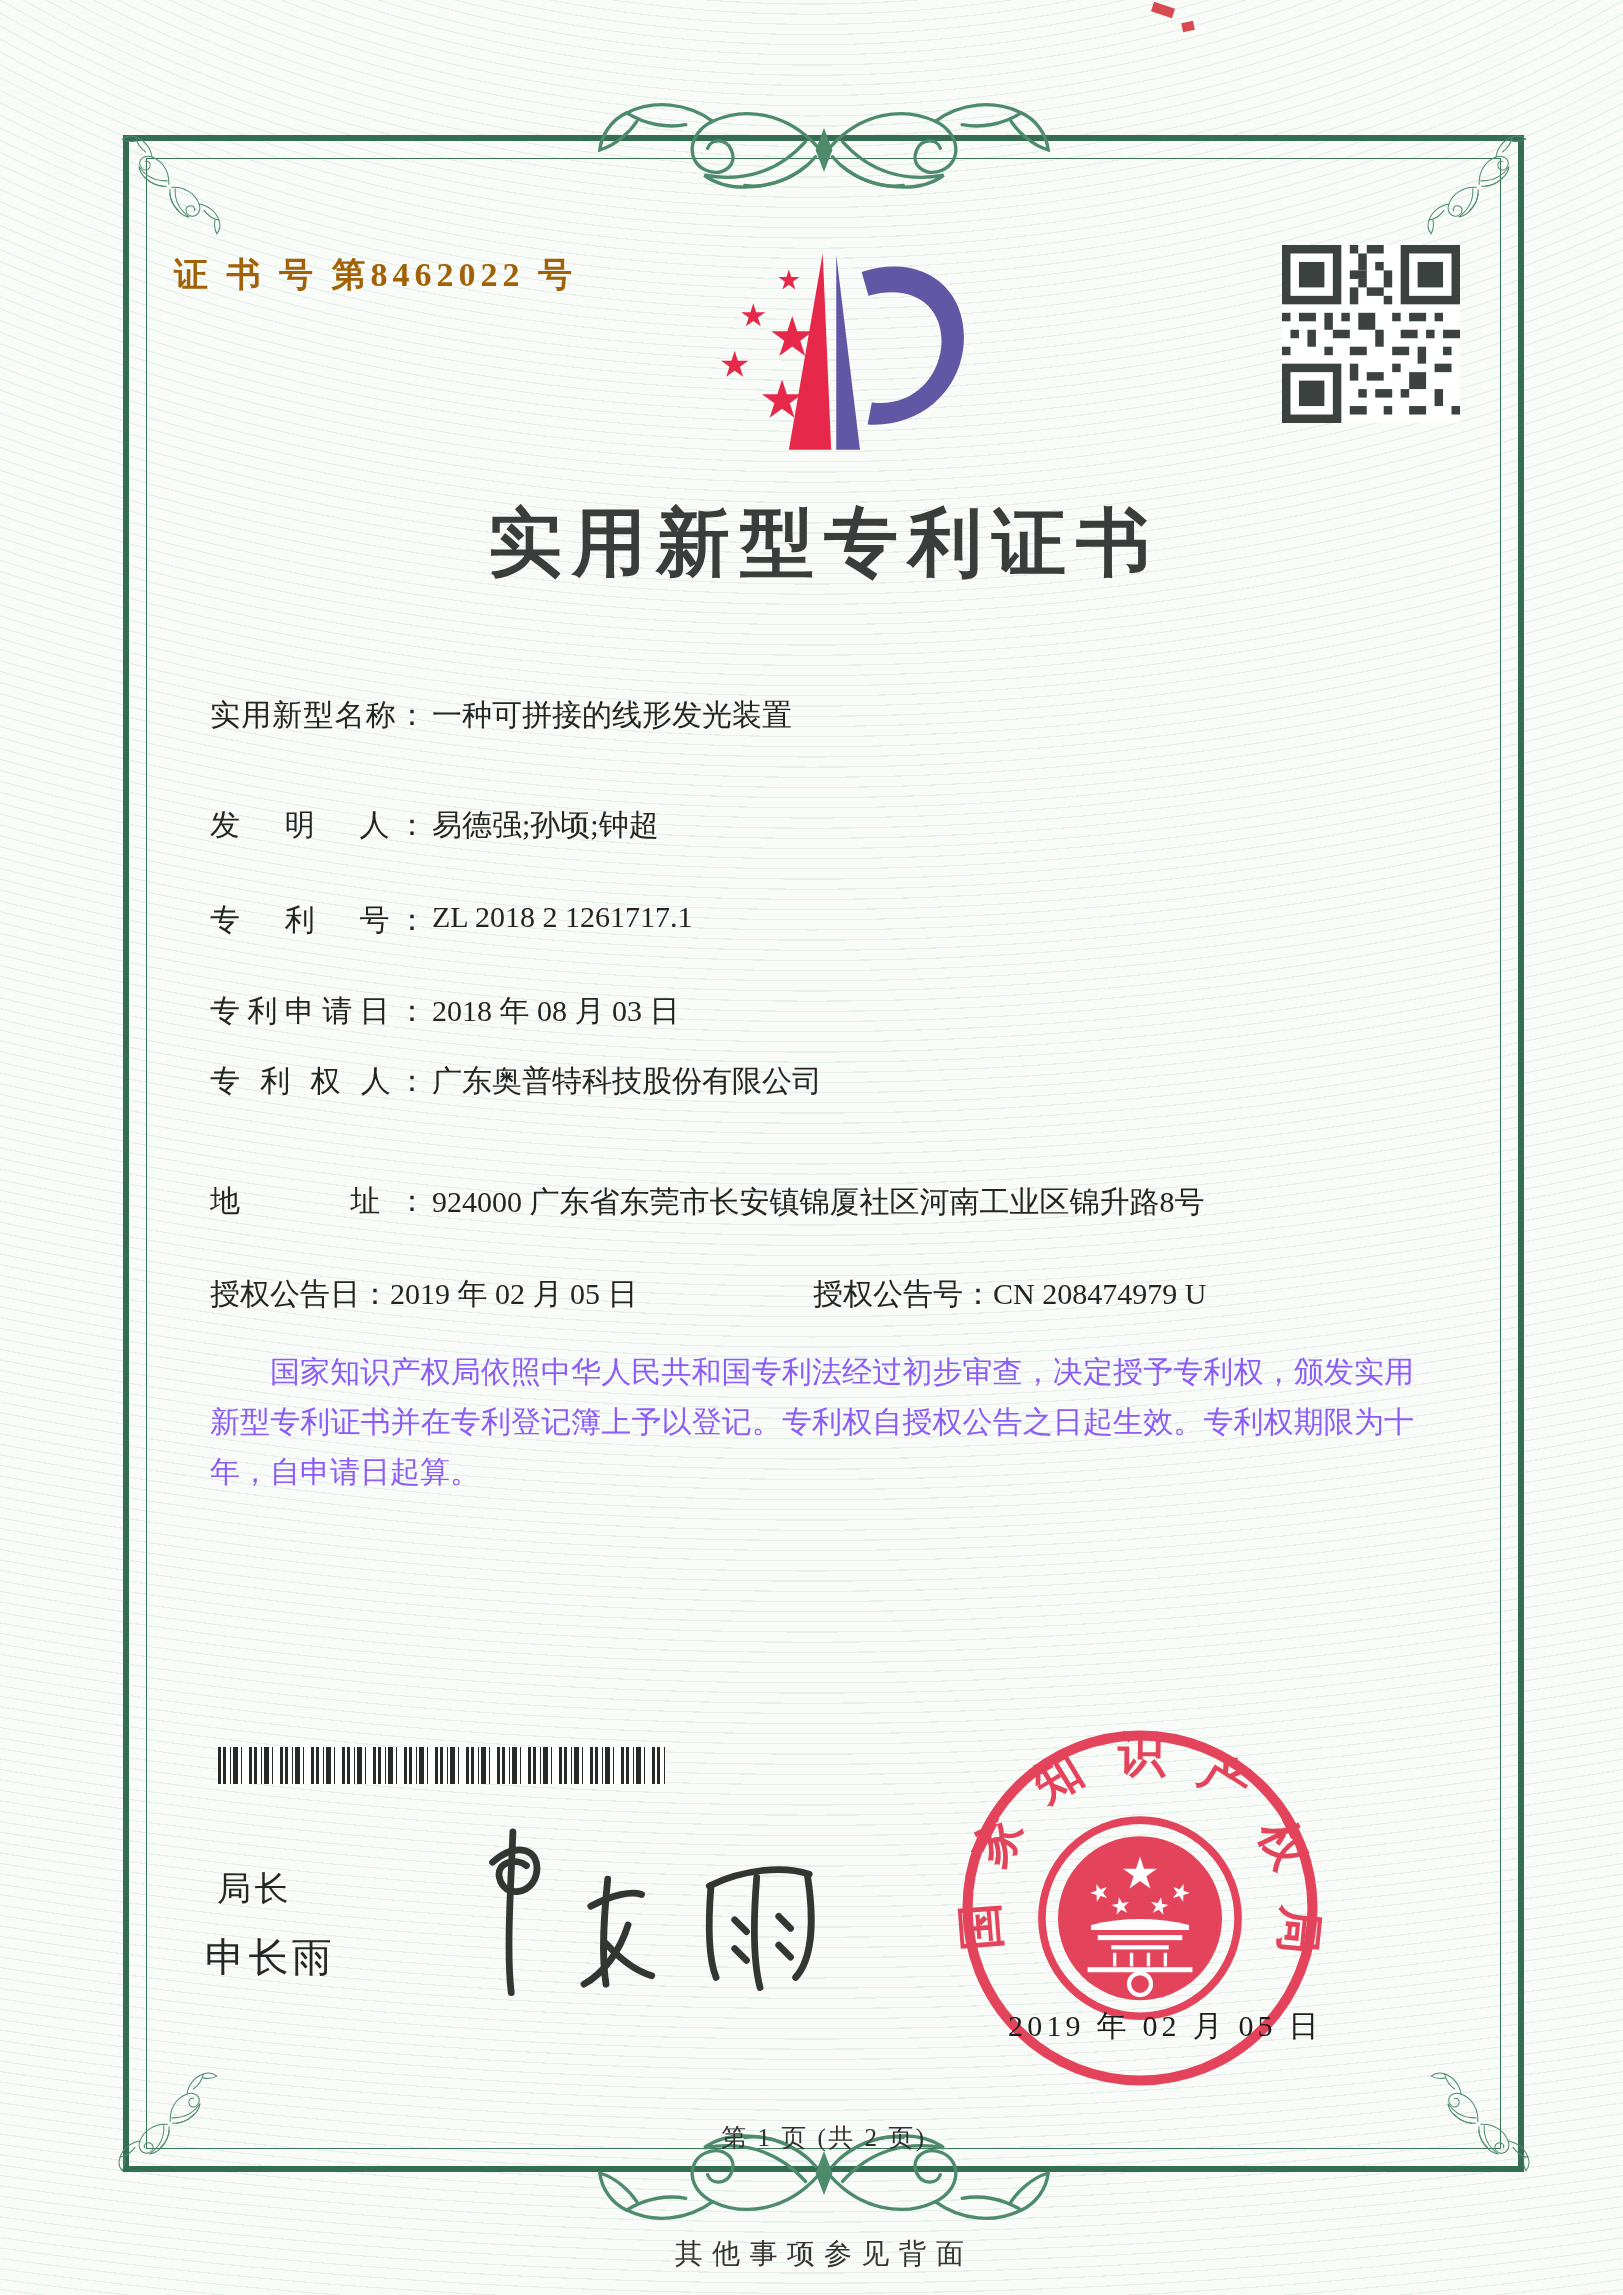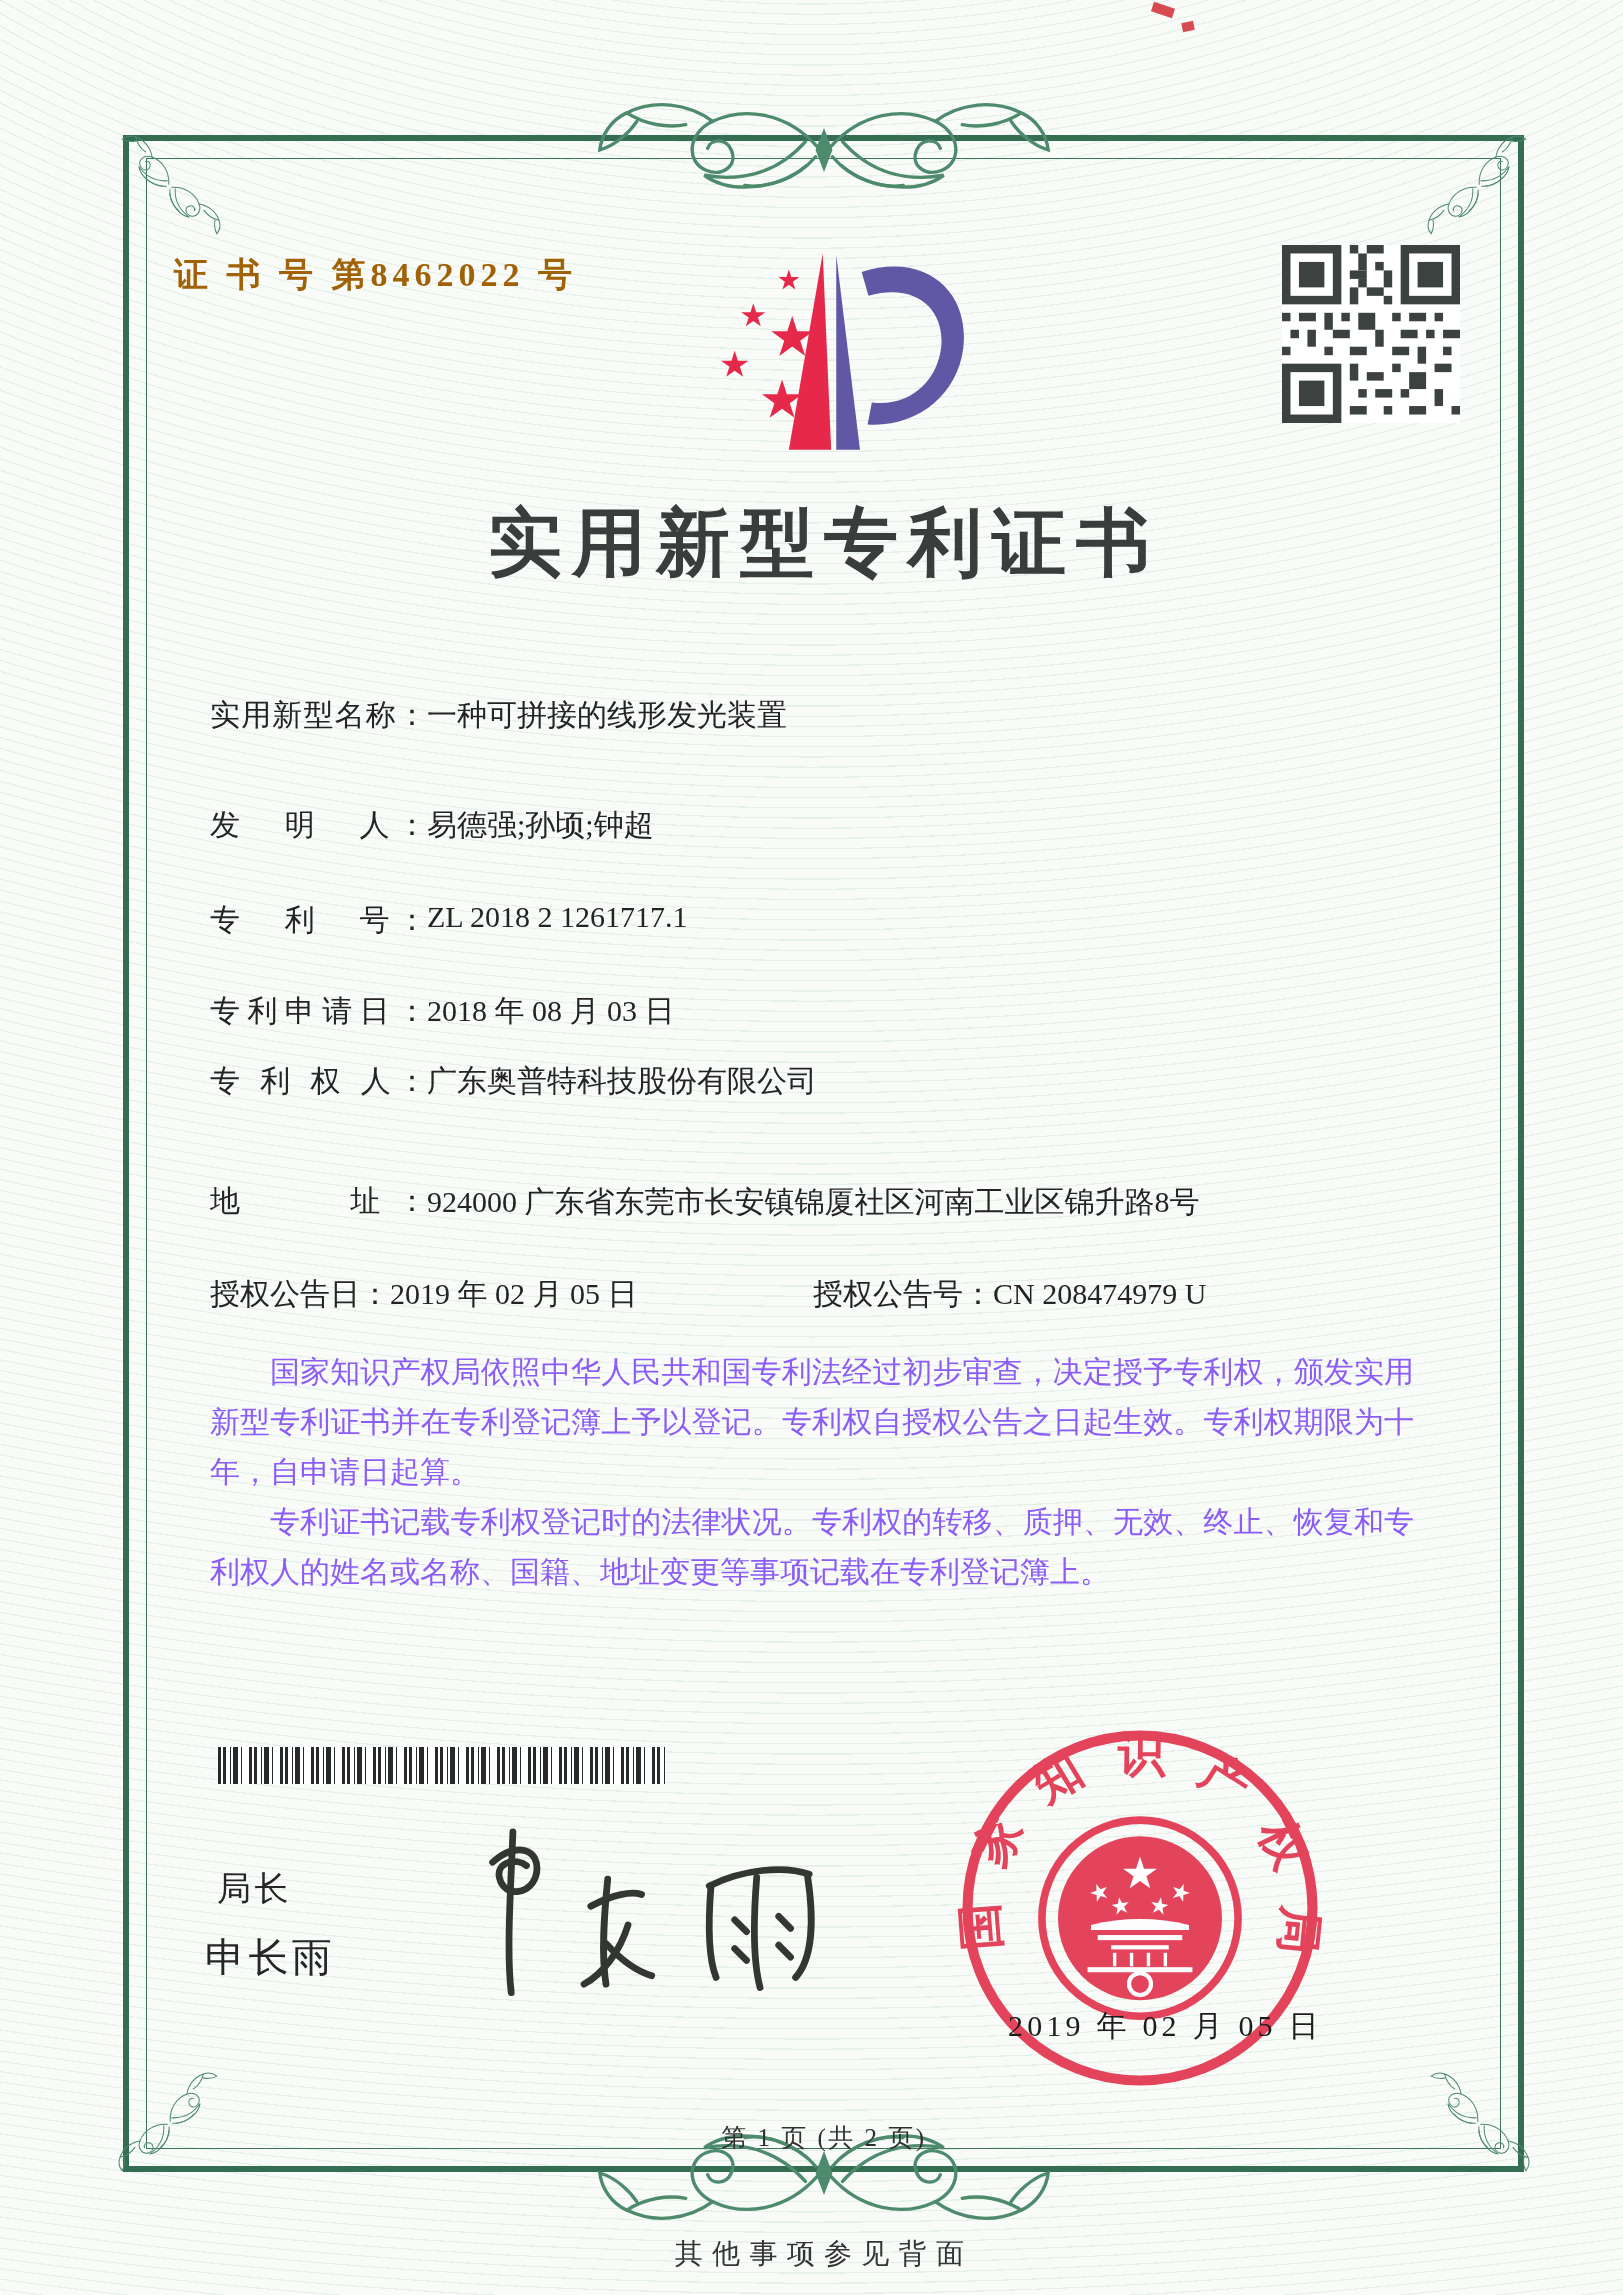--- a/index.html
+++ b/index.html
@@ -20,21 +20,21 @@
     border:1.7px solid #3b7458; }
   .orn{ overflow:visible; }
   
   .cert-no{ left:174px; top:252px; font-size:34px; letter-spacing:5px; color:#a16207;font-weight:bold; }
   .doc-title{ left:12px; top:494px; width:1624px; text-align:center;
     font-size:74px; font-weight:700; letter-spacing:10px; color:#3a3d3c; }
   
   .row{ left:210px; font-size:30px; white-space:nowrap; color:#242424; }
   .row .label{ display:inline-block; width:217px; text-align:justify;
     text-align-last:justify; vertical-align:top; }
-  .row .value{ display:inline-block; vertical-align:top; }
+  .row .value{ display:inline-block; margin-left:5px; vertical-align:top; }
   .row.wrap{ white-space:normal; }
   .row.wrap .value{ width:819px; line-height:42px; text-align:justify; }
   .grant2{ position:absolute; left:603px; top:0; white-space:nowrap; }
   
   .body-text{ left:210px; top:1347px; width:1204px; font-size:30px;
     line-height:50px; text-align:justify; color:#8b5cf6; }
   .body-text p{ text-indent:2em; margin:0; }
   
   .barcode{ left:218px; top:1747px; width:448px; height:37px;
     background:repeating-linear-gradient(90deg,
@@ -213,21 +213,20 @@
 </div>
 <div class="abs row" style="top:1274px;">
   <span>授权公告日：</span><span>2019 年 02 月 05 日</span>
   <span class="grant2">
     <span>授权公告号：</span><span>CN 208474979 U</span>
   </span>
 </div>
 
 <div class="abs body-text">
   <p>国家知识产权局依照中华人民共和国专利法经过初步审查，决定授予专利权，颁发实用新型专利证书并在专利登记簿上予以登记。专利权自授权公告之日起生效。专利权期限为十年，自申请日起算。</p>
-  <p>专利证书记载专利权登记时的法律状况。专利权的转移、质押、无效、终止、恢复和专利权人的姓名或名称、国籍、地址变更等事项记载在专利登记簿上。</p>
 </div>
 
 <div class="abs barcode"></div>
 
 <div class="abs signer-title">局长</div>
 <div class="abs signer-name">申长雨</div>
 
 <svg class="abs" style="left:457px; top:1825px;" width="381" height="182" viewBox="0 0 450 215">
   <g stroke="#333734" stroke-width="8" fill="none" stroke-linecap="round" stroke-linejoin="round">
     <path d="M42,44 C72,18 98,30 94,56 C90,82 56,88 50,62 C46,44 70,38 82,48"></path>

